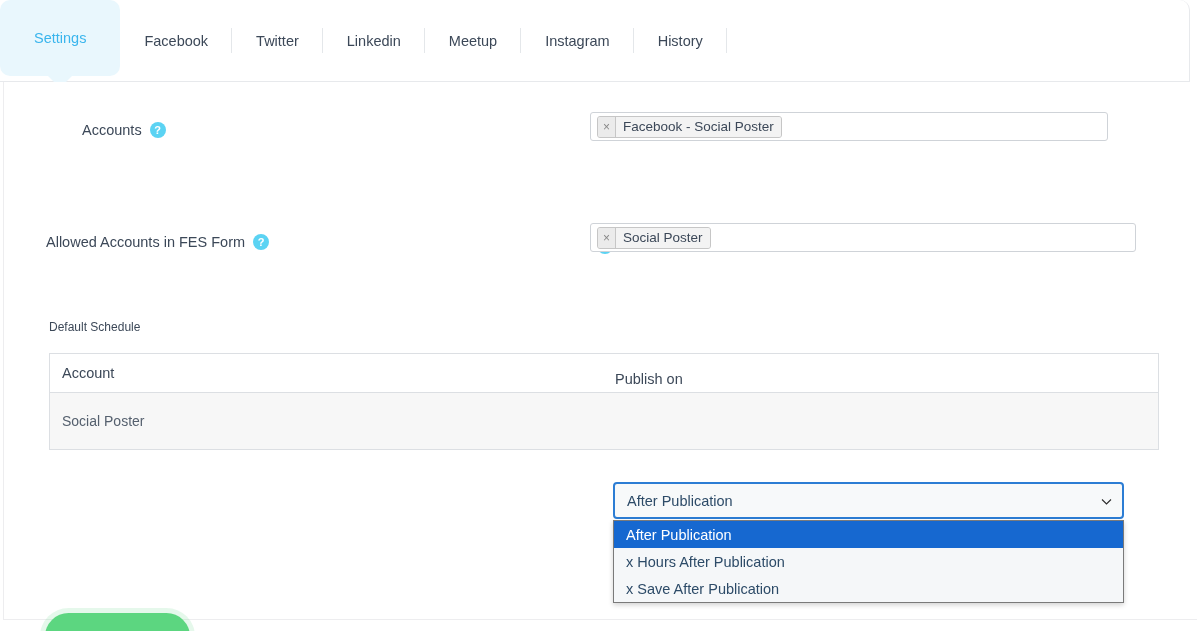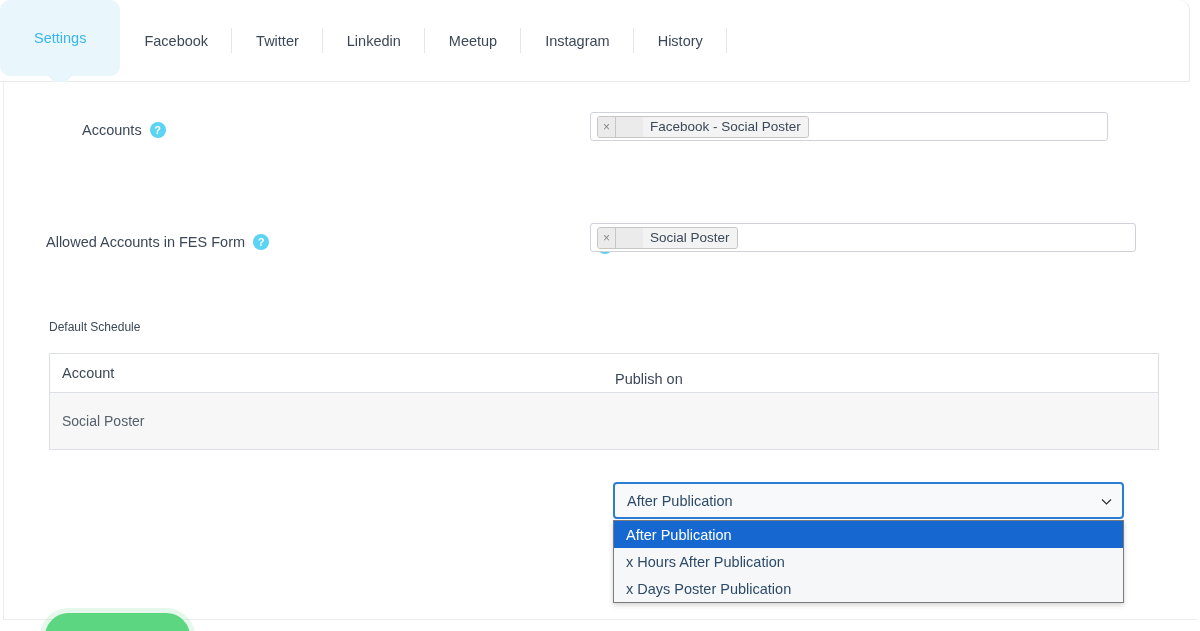--- a/index.html
+++ b/index.html
@@ -165,21 +165,20 @@
     cursor: pointer;
     background: #ebebeb;
     line-height: 1;
   }
   .token-label {
     display: flex;
     align-items: center;
     padding: 0 7px;
     background: #f3f3f3;
     white-space: nowrap;
-    margin-left: 27px;
   }
 
   
   .section-title {
     position: absolute;
     font-size: 12px;
     color: #3c4858;
   }
 
   
@@ -375,21 +374,21 @@
       </div>
 
       <div class="options">
         <div class="option option-selected">
           <span>After Publication</span>
         </div>
         <div class="option">
           <span>x Hours After Publication</span>
         </div>
         <div class="option">
-          <span>x Days Poster Publication</span>
+          <span>x Save After Publication</span>
         </div>
       </div>
     </div>
 
     <button class="save-btn">Save</button>
 
   </div>
 </div>
 
 </body></html>

